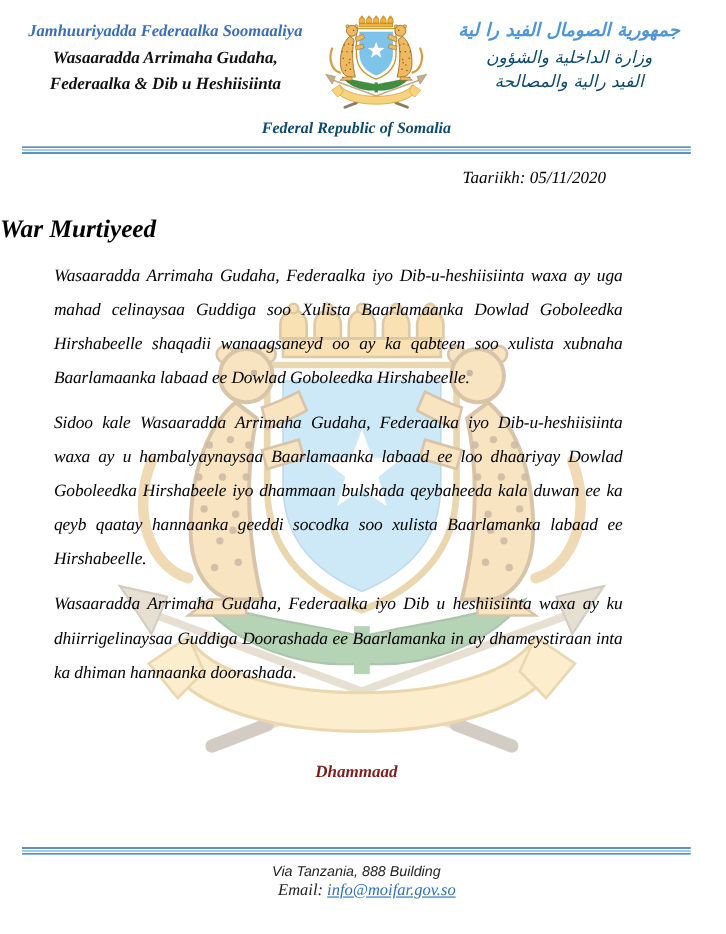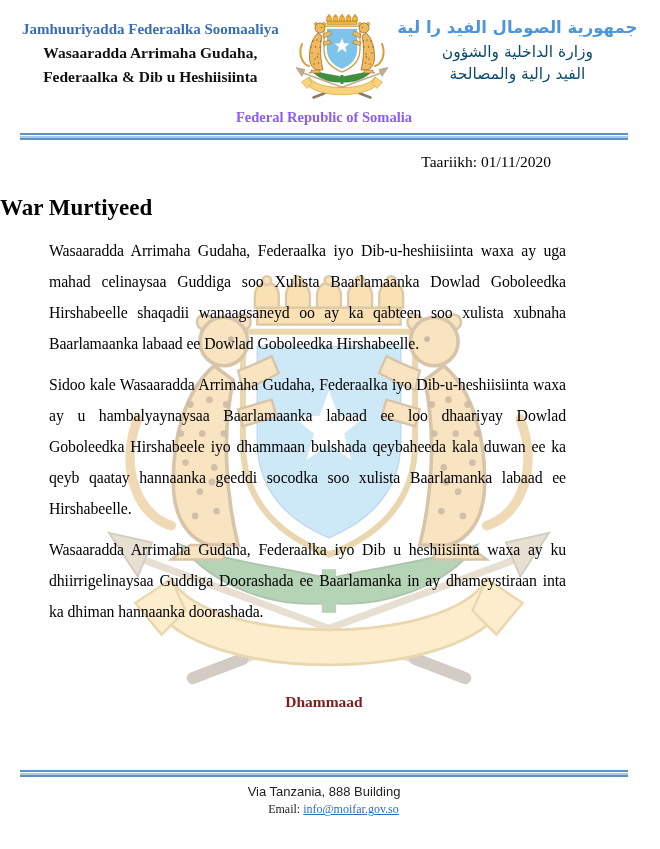--- a/index.html
+++ b/index.html
@@ -3,20 +3,21 @@
 <meta charset="utf-8">
 <style>
   html,body{margin:0;padding:0;background:#ffffff;}
   .page{
     position:relative;
     width:648px;height:849px;
     background:#ffffff;
     overflow:hidden;
     font-family:"Liberation Serif", serif;
     color:#1a1a1a;
+    font-style:italic;
   }
   
   .watermark{
     position:absolute;left:66px;top:264px;width:526px;height:436px;
     opacity:0.38;z-index:0;pointer-events:none;
   }
   .content{position:relative;z-index:1;}
   
   .header-row{
     display:flex;justify-content:space-between;align-items:flex-start;
@@ -30,21 +31,21 @@
     font-size:15.5px;font-weight:bold;color:#111;line-height:1.5;
   }
   .emblem{width:110px;height:90px;flex:0 0 auto;margin-top:2px;}
   .arabic-block{
     width:246px;text-align:center;direction:rtl;
     font-family:"DejaVu Sans", sans-serif;padding-top:6px;
   }
   .arabic-line1{font-size:16.5px;font-weight:bold;color:#4f96d8;line-height:1.5;}
   .arabic-line2,.arabic-line3{font-size:15.5px;color:#0c4a6e;line-height:1.45;}
   .english-block{text-align:center;margin-top:6px;}
-  .english-line{font-size:14.5px;font-weight:bold;line-height:1.25;color:#8b5cf6;}
+  .english-line{font-size:14.5px;font-weight:bold;line-height:1.25;color:#0c4a6e;}
   .double-rule{
     height:7px;margin:7px 20px 0 20px;
     background:linear-gradient(to bottom,
       #5e92c4 0px, #5e92c4 1.8px,
       #ffffff 1.8px, #ffffff 2.6px,
       #a9c9e4 2.6px, #a9c9e4 4.6px,
       #ffffff 4.6px, #ffffff 5.4px,
       #5e92c4 5.4px, #5e92c4 7px);
   }
   
@@ -66,21 +67,21 @@
     font-size:15.5px;font-weight:bold;color:#7f1d1d;
   }
   
   .footer{position:absolute;left:0;right:0;top:770px;z-index:1;}
   .footer .double-rule{margin:0 20px 7px 20px;}
   .footer-address{
     text-align:center;font-family:"Liberation Sans", sans-serif;
     font-size:13px;color:#222;line-height:1.25;
   }
   .footer-email{
-    text-align:center;font-size:12px;color:#222;margin-top:2px;padding-left:19px;
+    text-align:center;font-size:15px;color:#222;margin-top:2px;padding-left:19px;
   }
   .footer-email a{color:#2d6fb7;text-decoration:underline;}
 </style>
 </head>
 <body>
 
 <svg width="0" height="0" style="position:absolute" aria-hidden="true">
   <defs>
     <g id="coa">
 
@@ -180,21 +181,21 @@
         <div class="arabic-line3">الفيد رالية والمصالحة</div>
       </div>
     </div>
 
     <div class="english-block">
       <div class="english-line">Federal Republic of Somalia</div>
     </div>
 
     <div class="double-rule"></div>
 
-    <div class="date-line">Taariikh: 01/11/2020</div>
+    <div class="date-line">Taariikh: 05/11/2020</div>
 
     <h1 class="doc-title">War Murtiyeed</h1>
 
     <div class="body-text">
       <p>Wasaaradda Arrimaha Gudaha, Federaalka iyo Dib-u-heshiisiinta waxa ay uga mahad celinaysaa Guddiga soo Xulista Baarlamaanka Dowlad Goboleedka Hirshabeelle shaqadii wanaagsaneyd oo ay ka qabteen soo xulista xubnaha Baarlamaanka labaad ee Dowlad Goboleedka Hirshabeelle.</p>
       <p>Sidoo kale Wasaaradda Arrimaha Gudaha, Federaalka iyo Dib-u-heshiisiinta waxa ay u hambalyaynaysaa Baarlamaanka labaad ee loo dhaariyay Dowlad Goboleedka Hirshabeele iyo dhammaan bulshada qeybaheeda kala duwan ee ka qeyb qaatay hannaanka geeddi socodka soo xulista Baarlamanka labaad ee Hirshabeelle.</p>
       <p>Wasaaradda Arrimaha Gudaha, Federaalka iyo Dib u heshiisiinta waxa ay ku dhiirrigelinaysaa Guddiga Doorashada ee Baarlamanka in ay dhameystiraan inta ka dhiman hannaanka doorashada.</p>
     </div>
 
     <div class="closing">Dhammaad</div>

